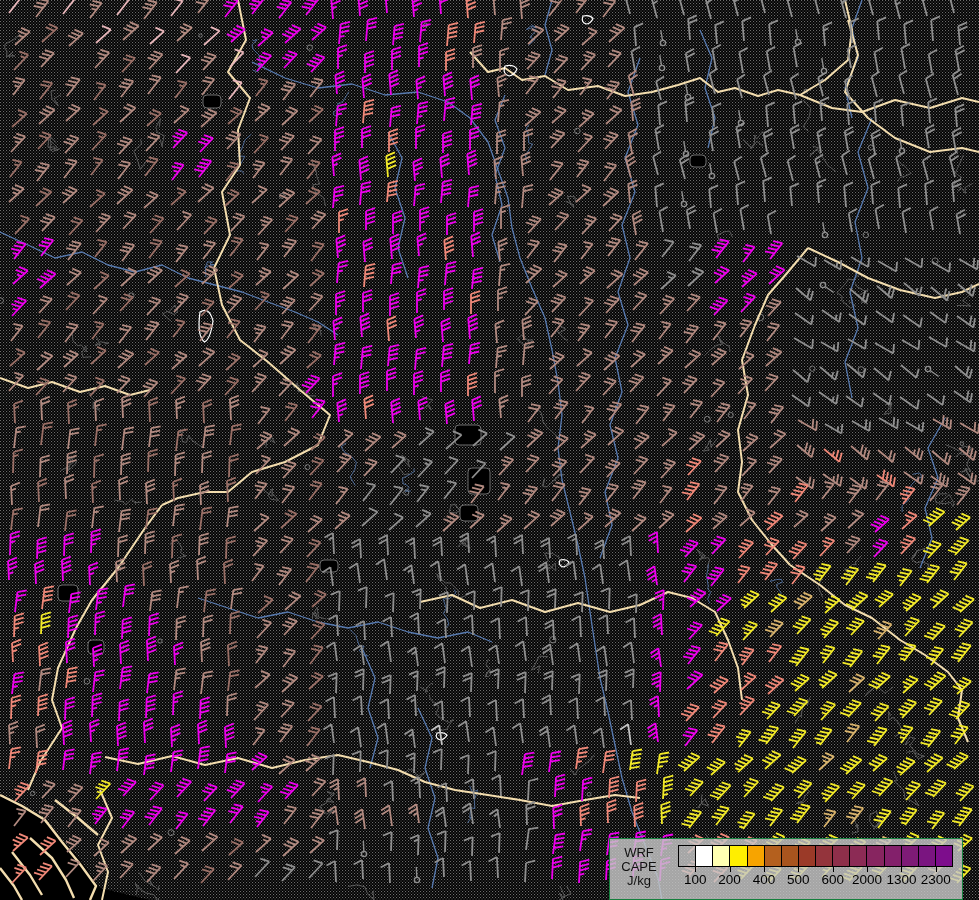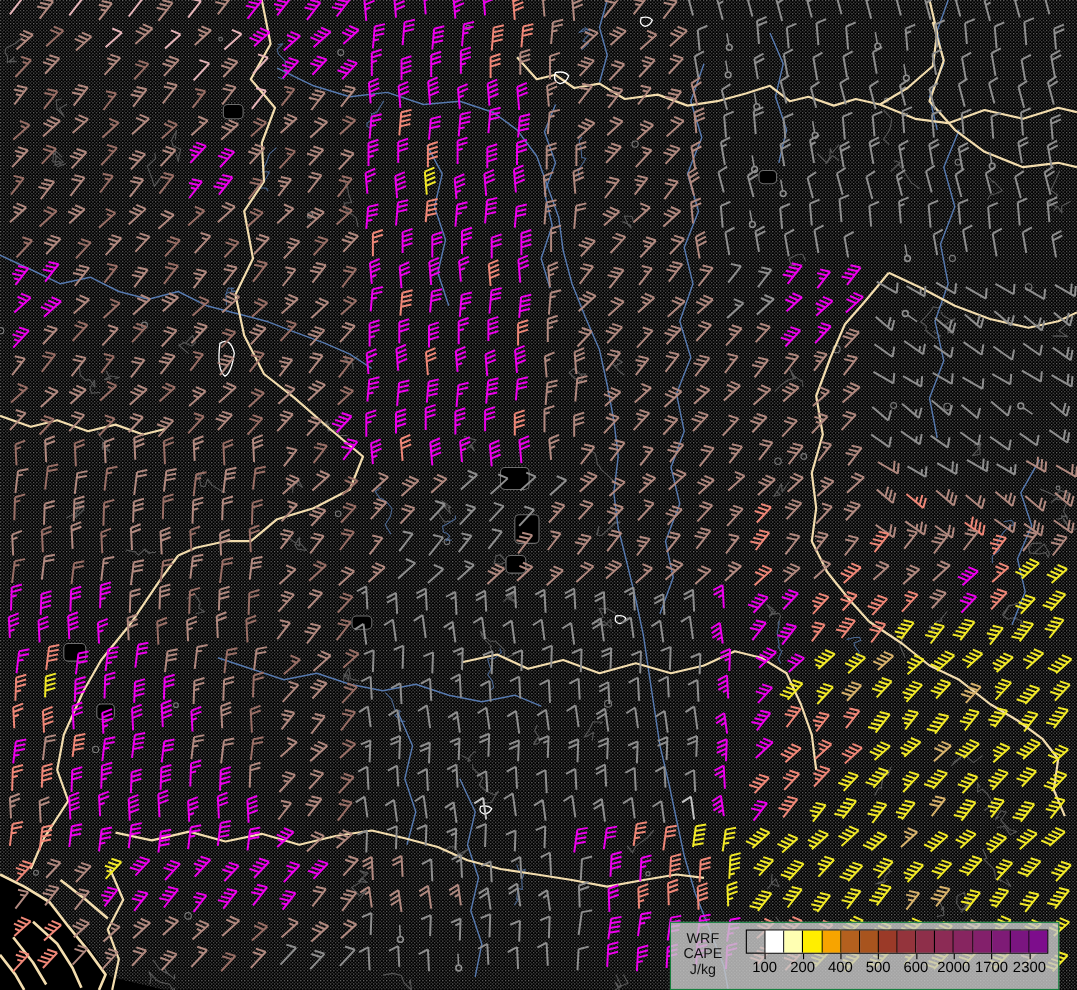--- a/index.html
+++ b/index.html
@@ -1439,20 +1439,20 @@
           <span class="tlabel" style="left: 18.75%;">200</span>
           <div class="tick" style="left: 31.25%;"></div>
           <span class="tlabel" style="left: 31.25%;">400</span>
           <div class="tick" style="left: 43.75%;"></div>
           <span class="tlabel" style="left: 43.75%;">500</span>
           <div class="tick" style="left: 56.25%;"></div>
           <span class="tlabel" style="left: 56.25%;">600</span>
           <div class="tick" style="left: 68.75%;"></div>
           <span class="tlabel" style="left: 68.75%;">2000</span>
           <div class="tick" style="left: 81.25%;"></div>
-          <span class="tlabel" style="left: 81.25%;">1700</span>
+          <span class="tlabel" style="left: 81.25%;">1300</span>
           <div class="tick" style="left: 93.75%;"></div>
           <span class="tlabel" style="left: 93.75%;">2300</span>
         </div>
     </div>
   </div>
 
 </div>
 
 </body></html>

